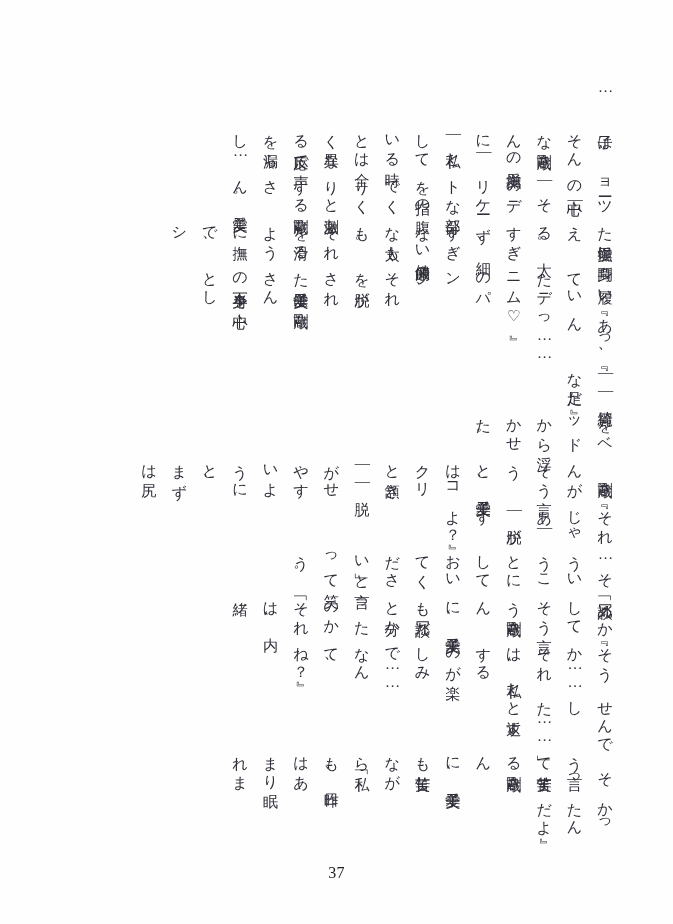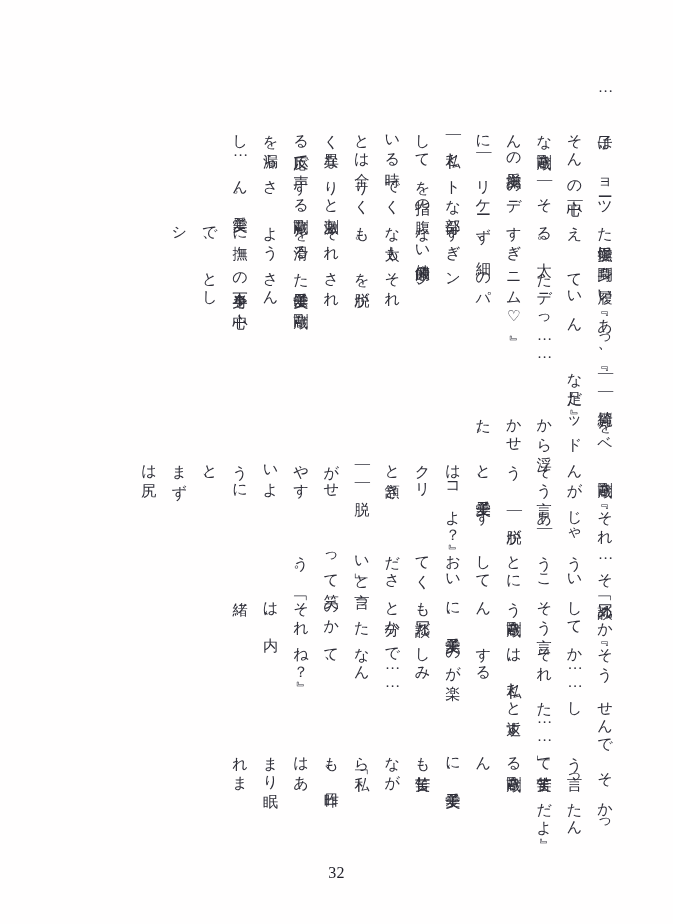--- a/index.html
+++ b/index.html
@@ -87,15 +87,15 @@
     <div class="para">をベッドから浮かせた。</div>
     <div class="para">『――綺麗な足だ』</div>
     <div class="para">『あっ、んっ……♡』</div>
     <div class="para">　履いていたデニムのパンツ、それを脱がされた愛美子は剛蔵さんの下半身を中心とし</div>
     <div class="para">た愛撫に身悶える。太すぎず、細すぎない健康的な太もも。それを滑るように撫で、シ</div>
     <div class="para">ョーツの中心――そのデリケートな部分を指の腹でくりくりと刺激する剛蔵さん。愛美</div>
     <div class="para">子は、そんな剛蔵さんの愛撫に――私としている時とは全く異なる反応で声を漏らし…</div>
     <div class="para">…</div>
   </div>
 
-  <div class="page-number">32</div>
+  <div class="page-number">37</div>
 
 </div>
 
 </body></html>

